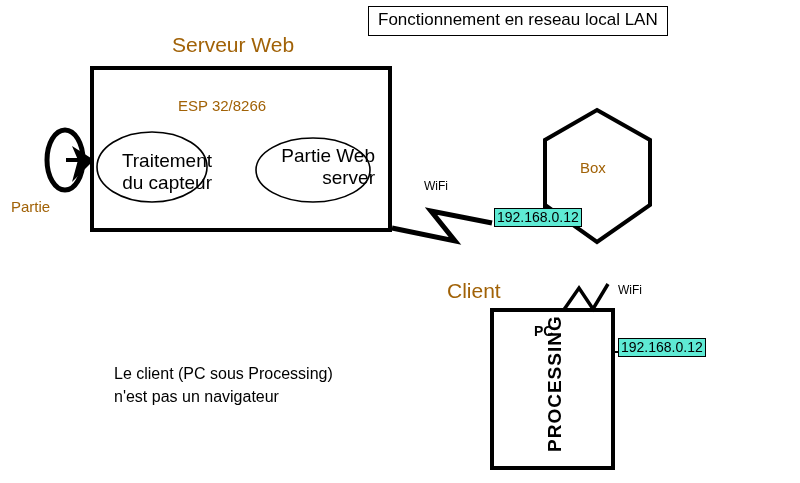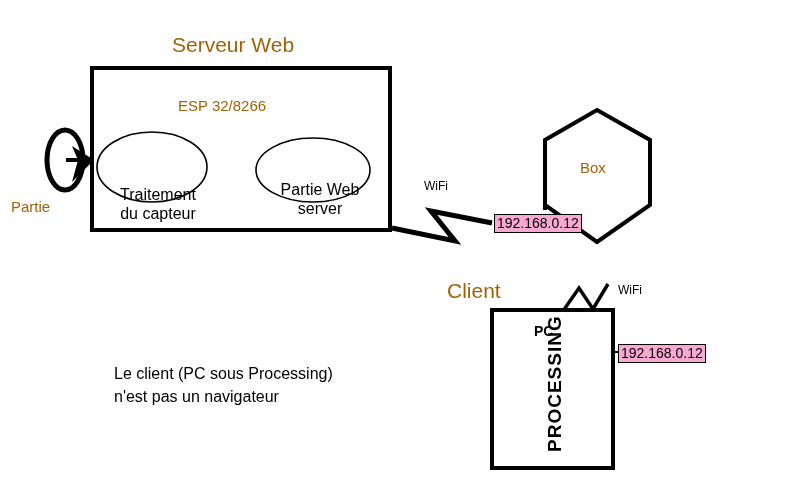--- a/index.html
+++ b/index.html
@@ -42,34 +42,32 @@
     letter-spacing: 0px;
   }
   .heading {
     font-size: 21px;
   }
   .mid {
     font-size: 15px;
   }
   .ellipse-text {
     position: absolute;
-    font-size: 16px;
-    text-align: center;
+    font-size: 19px;
+    text-align: right;
     line-height: 1.18;
     white-space: pre;
-    margin-top: 36px;
   }
   .ip-box {
     position: absolute;
     border: 1px solid #000;
-    background: #f9a8d4;
+    background: #5eead4;
     font-size: 14px;
     padding: 0px 2px 1px 2px;
     line-height: 1.15;
-    margin-top: 6px;
   }
   .note {
     position: absolute;
     font-size: 16px;
     line-height: 1.45;
     white-space: pre;
   }
   .pc-lbl {
     position: absolute;
     font-size: 14px;
@@ -114,20 +112,23 @@
 
     <line x1="545" y1="195" x2="545" y2="210" stroke="#000000" stroke-width="4"></line>
 
     <rect x="492" y="310" width="121" height="158" fill="#ffffff" stroke="#000000" stroke-width="4"></rect>
 
     <polyline points="563,311 579,288 593,309 608,284" fill="none" stroke="#000000" stroke-width="3.5" stroke-linejoin="miter" stroke-linecap="butt"></polyline>
 
     <line x1="613" y1="352" x2="620" y2="352" stroke="#000000" stroke-width="2"></line>
   </svg>
 
+  <div class="title-box" style="left:368px; top:6px;">
+    <span>Fonctionnement en reseau local LAN</span>
+  </div>
 
   <div class="lbl heading" style="left:172px; top:33px;">Serveur Web</div>
 
   <div class="lbl mid" style="left:178px; top:97px;">ESP 32/8266</div>
 
   <div class="ellipse-text" style="left:104px; top:150px; width:108px;">Traitement
 du capteur</div>
 
   <div class="ellipse-text" style="left:265px; top:145px; width:110px;">Partie Web
 server</div>

